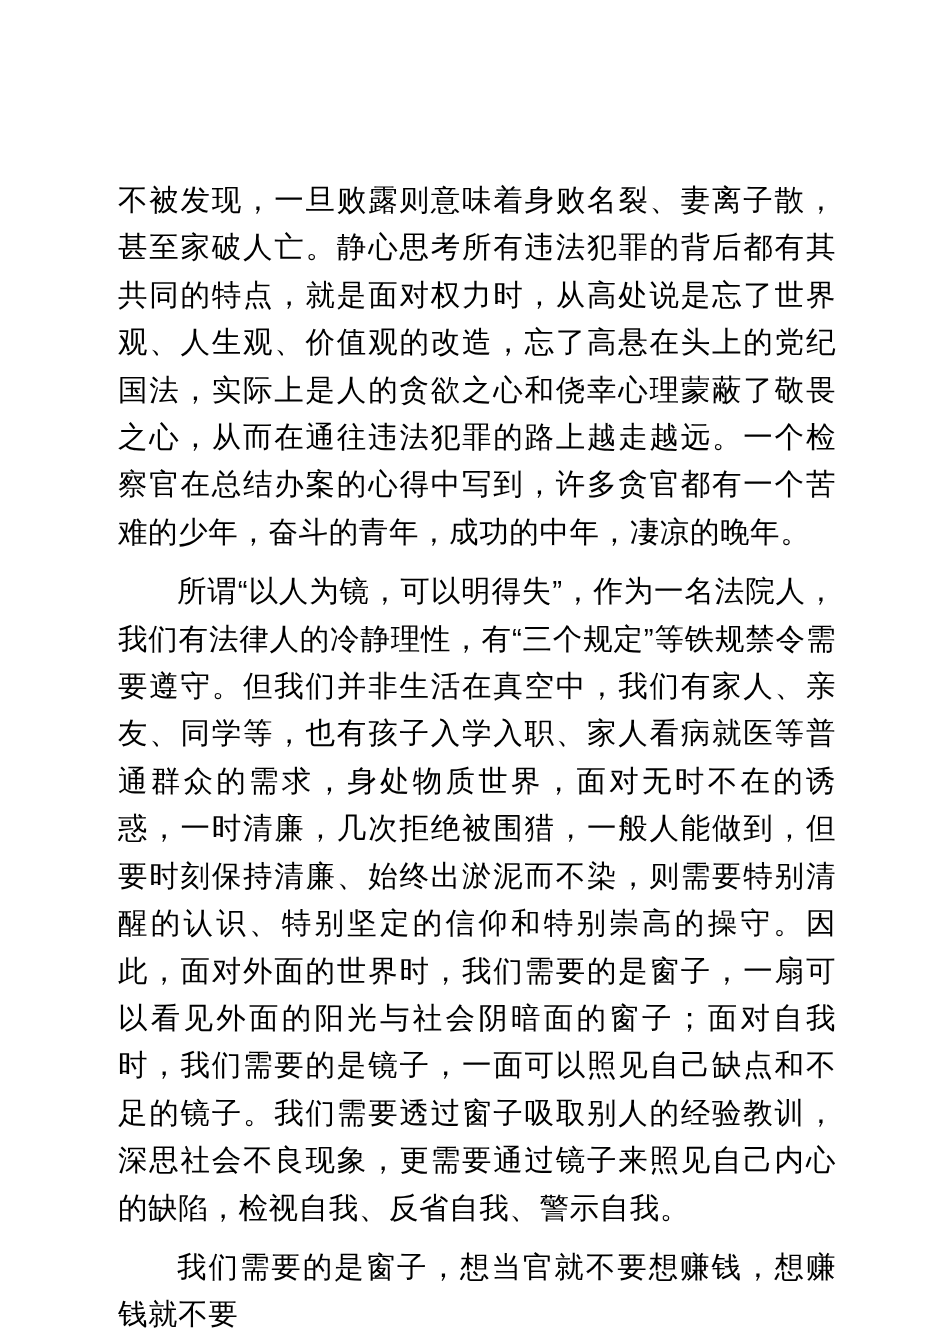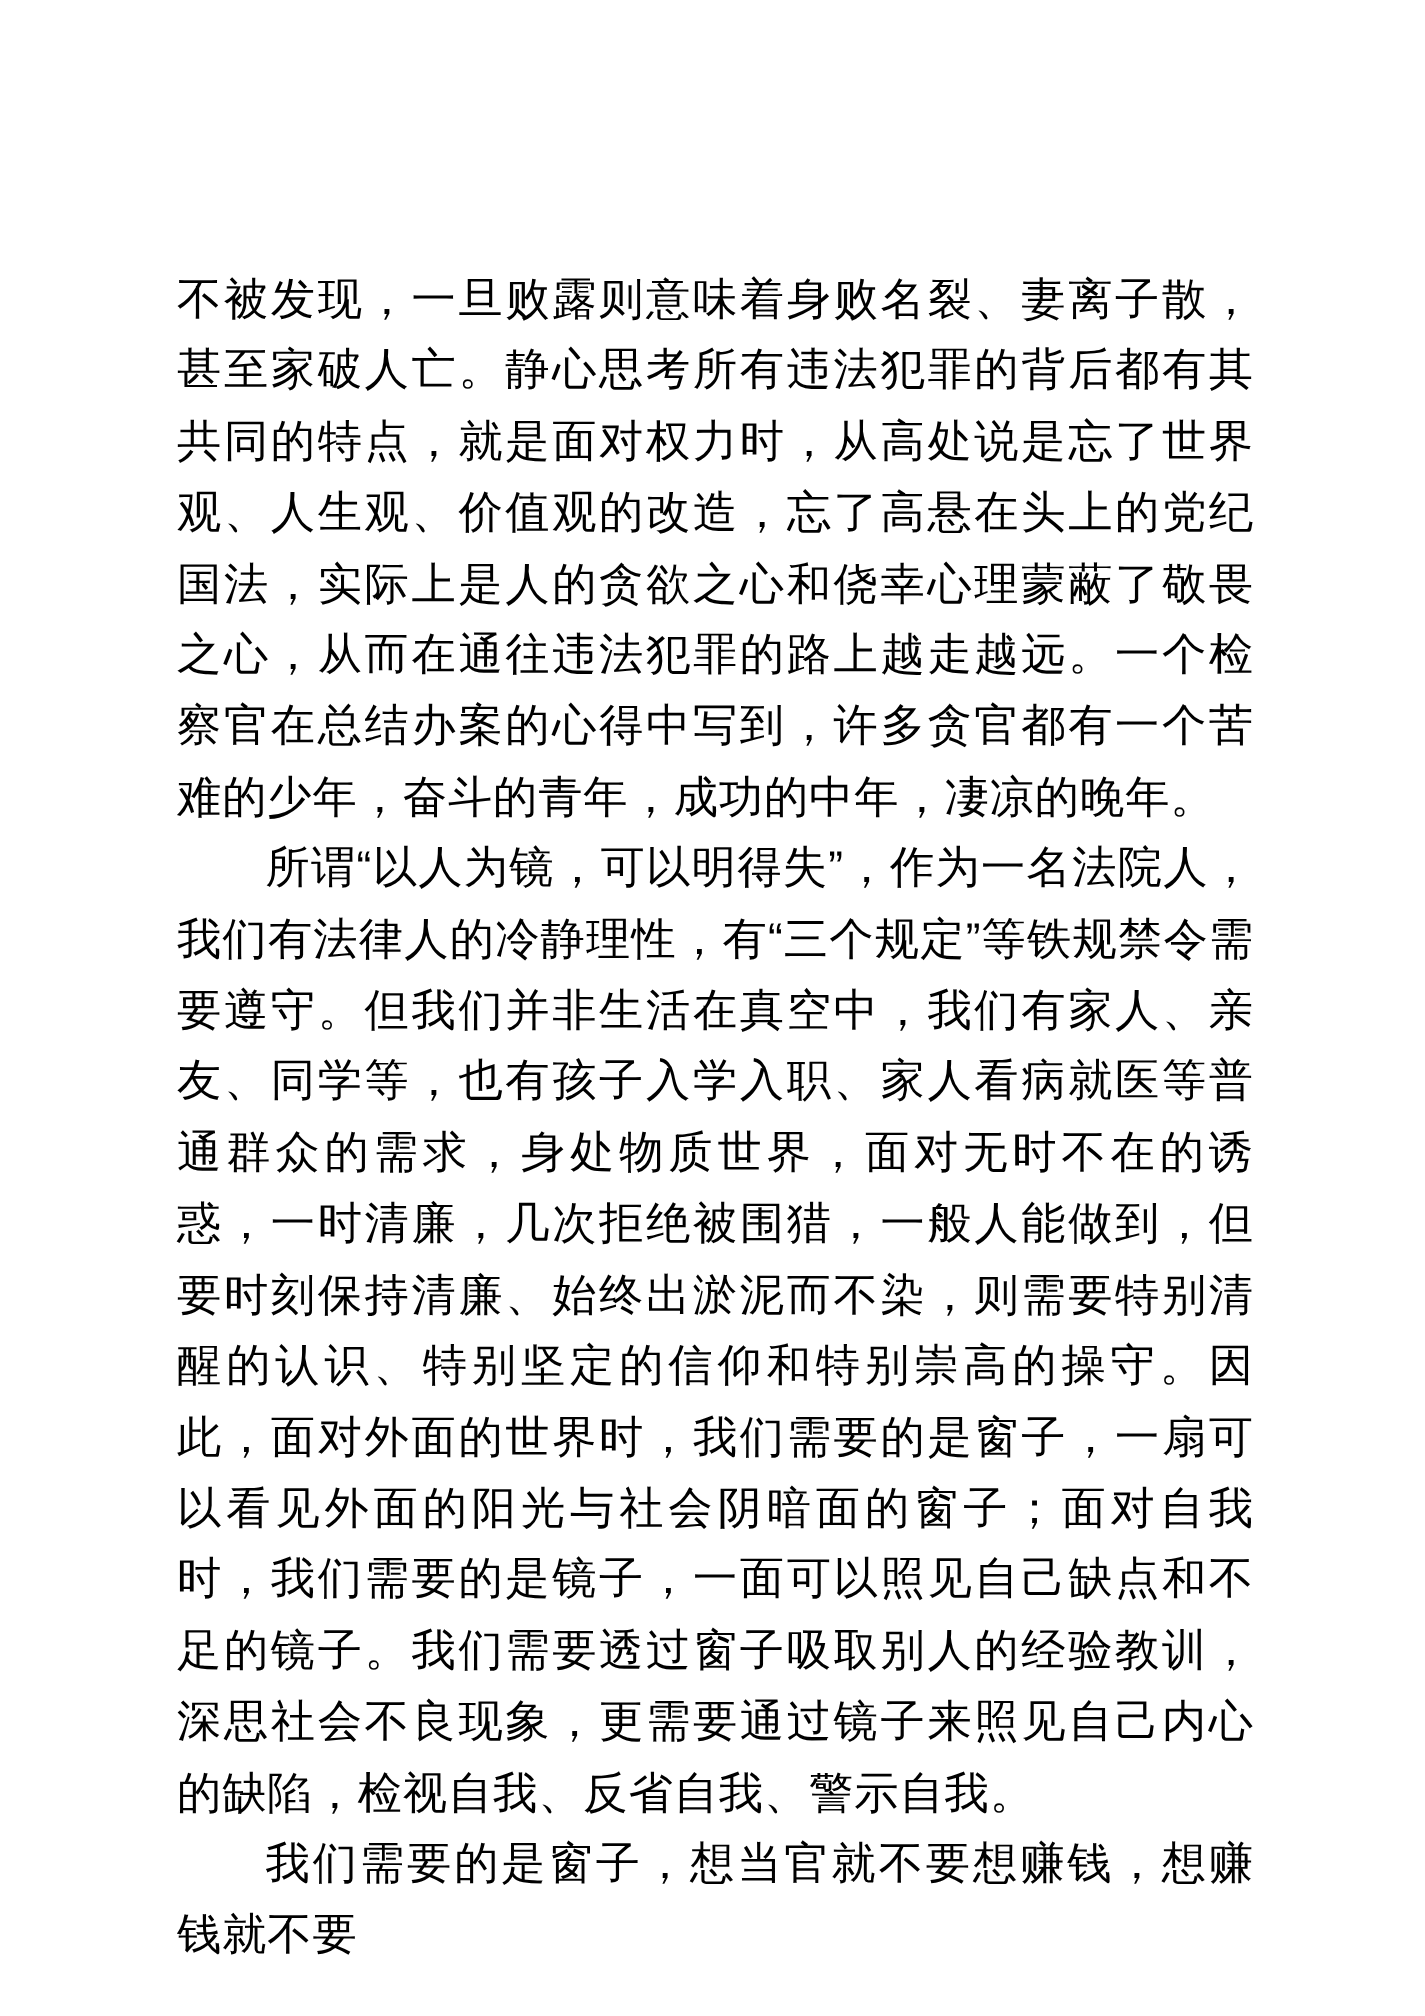--- a/index.html
+++ b/index.html
@@ -30,21 +30,21 @@
     color: #000000;
     font-size: 29.5px;
     line-height: 47.4px;
     letter-spacing: 0.6px;
     text-align: justify;
     text-justify: inter-ideograph;
     font-weight: 400;
     -webkit-font-smoothing: antialiased;
   }
   .para + .para {
-    margin-top: 0;
+    margin-top: 12px;
   }
   .para.indent {
     text-indent: 2em;
   }
 </style>
 </head>
 <body>
 
 <div class="page">
   <div class="doc-body">

